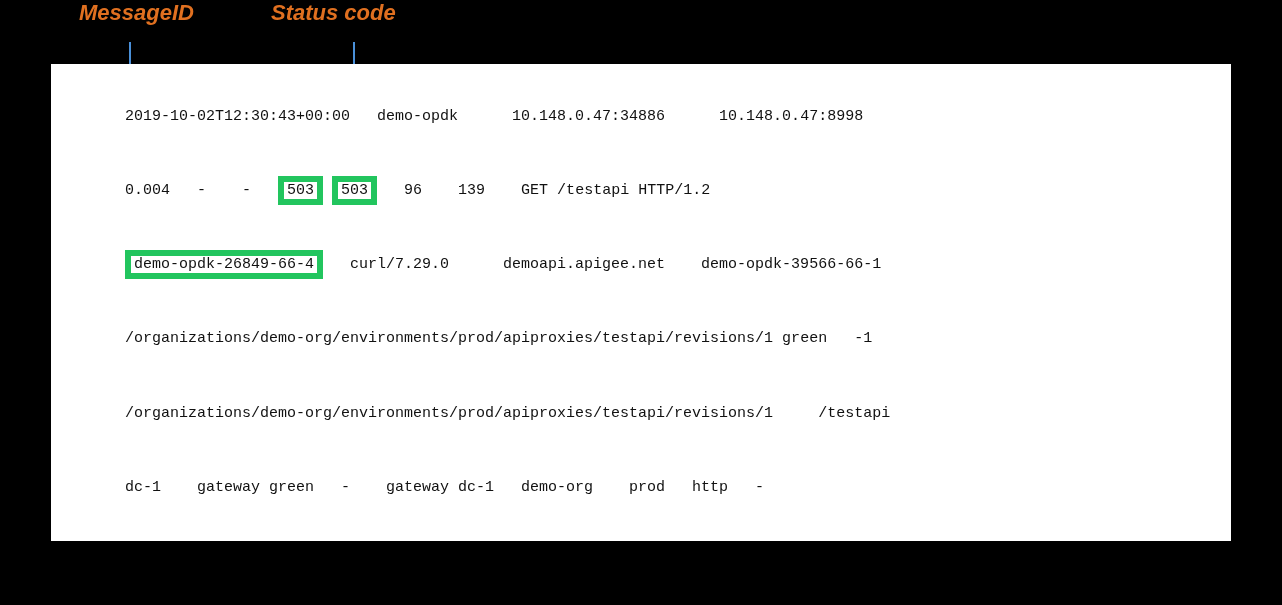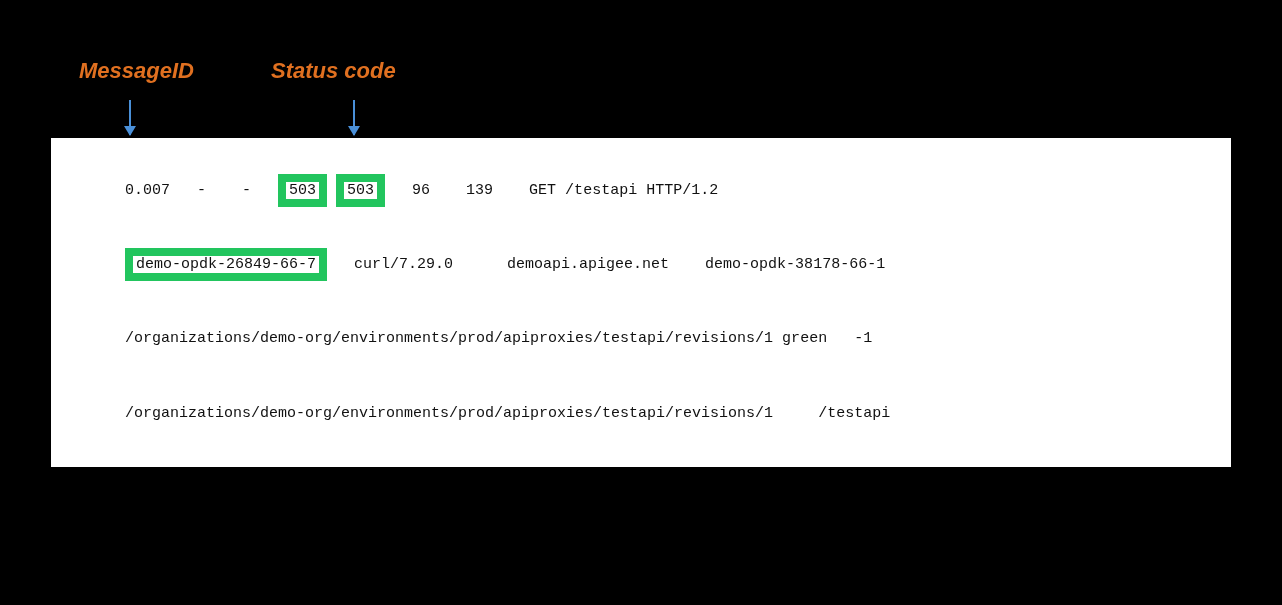--- a/index.html
+++ b/index.html
@@ -104,21 +104,21 @@
       position: relative;
     }
 
     .log-line {
       white-space: pre;
       position: relative;
     }
 
     
     .highlight-red {
-      border: 8px solid #22c55e;
+      border: 6px solid #22c55e;
       padding: 0 3px;
       display: inline;
     }
 
     
     .bottom-labels {
       width: 1180px;
       position: relative;
       height: 80px;
       margin-top: 0px;
@@ -133,39 +133,45 @@
   <div class="top-labels">
     <span class="label-messageid">MessageID</span>
     <span class="label-statuscode">Status code</span>
 
     <div class="arrow-up-messageid"></div>
     <div class="arrow-up-statuscode"></div>
   </div>
 
   <div class="log-box">
 
-
     <div class="log-line">
-      <span>0.007   -    -   </span><span class="highlight-red">503</span> <span class="highlight-red">503</span><span>   96    139    GET /testapi HTTP/1.2</span>
+      <span>2019-10-02T12:30:43+00:00   demo-opdk      10.148.0.47:34886      10.148.0.47:8998</span>
     </div>
 
     <div class="log-line">
-      <span class="highlight-red">demo-opdk-26849-66-7</span><span>   curl/7.29.0      demoapi.apigee.net    demo-opdk-38178-66-1</span>
+      <span>0.004   -    -   </span><span class="highlight-red">503</span> <span class="highlight-red">503</span><span>   96    139    GET /testapi HTTP/1.2</span>
+    </div>
+
+    <div class="log-line">
+      <span class="highlight-red">demo-opdk-26849-66-4</span><span>   curl/7.29.0      demoapi.apigee.net    demo-opdk-39566-66-1</span>
     </div>
 
 
 
     <div class="log-line">
       <span>/organizations/demo-org/environments/prod/apiproxies/testapi/revisions/1 green   -1</span>
     </div>
 
     <div class="log-line">
       <span>/organizations/demo-org/environments/prod/apiproxies/testapi/revisions/1     /testapi</span>
     </div>
 
+    <div class="log-line">
+      <span>dc-1    gateway green   -    gateway dc-1   demo-org    prod   http   -</span>
+    </div>
 
   </div>
 
   <div class="bottom-labels">
     
     
     
     
     
   </div>

